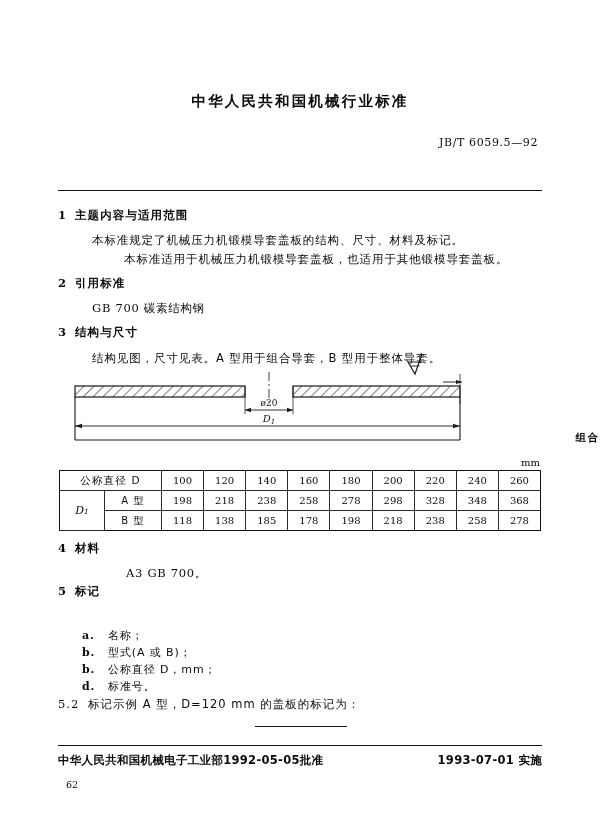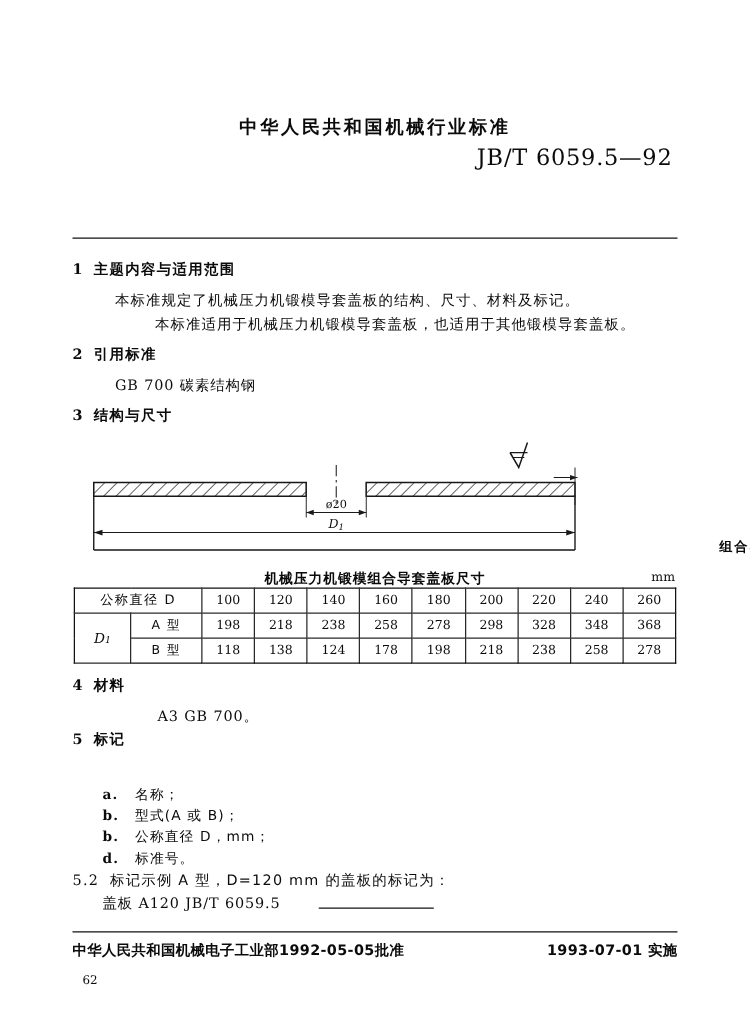--- a/index.html
+++ b/index.html
@@ -28,23 +28,23 @@
     top: 92px;
     left: 0;
     width: 600px;
     text-align: center;
     font-size: 14.5px;
     font-weight: bold;
     letter-spacing: 2.2px;
   }
   .hdr-code {
     position: absolute;
-    top: 116px;
+    top: 136px;
     right: 62px;
-    font-size: 18px;
+    font-size: 11px;
     font-family: "DejaVu Serif", "Liberation Serif", serif;
     letter-spacing: 0.6px;
   }
   .hdr-title {
     position: absolute;
     top: 146px;
     left: 0;
     width: 600px;
     text-align: center;
     font-size: 16.5px;
@@ -239,20 +239,21 @@
   <div class="sec-head" style="top:276px; left:58px;">
     <span class="sec-num">2</span><span>引用标准</span>
   </div>
 
   <div class="para serif-lead" style="top:301px; left:92px;">GB 700   碳素结构钢</div>
 
   <div class="sec-head" style="top:325px; left:58px;">
     <span class="sec-num">3</span><span>结构与尺寸</span>
   </div>
 
+  <div class="para" style="top:351px; left:92px;">结构见图，尺寸见表。A 型用于组合导套，B 型用于整体导套。</div>
 
   <div class="drawing">
     <svg width="484" height="96" viewBox="0 0 484 96">
       <defs>
         <pattern id="hatch" width="7" height="7" patternUnits="userSpaceOnUse" patternTransform="rotate(45)">
           <line x1="0" y1="0" x2="0" y2="7" stroke="#1a1a1a" stroke-width="1.1"></line>
         </pattern>
       </defs>
 
       <rect x="17" y="34" width="170" height="11" fill="url(#hatch)" stroke="#161616" stroke-width="1.2"></rect>
@@ -285,21 +286,20 @@
         <polyline points="352.5,14 361.5,14" fill="none" stroke="#1a1a1a" stroke-width="0.9"></polyline>
       </g>
 
       <text x="211" y="54" font-size="9" text-anchor="middle" font-family="DejaVu Serif, Liberation Serif, serif" fill="#111">ø20</text>
       <text x="211" y="70" font-size="10" text-anchor="middle" font-style="italic" font-family="DejaVu Serif, Liberation Serif, serif" fill="#111">D<tspan font-size="7" dy="2">1</tspan></text>
     </svg>
   </div>
 
   <div class="fig-caption">组合导套盖板</div>
 
-  <div class="tbl-title">机械压力机锻模组合导套盖板尺寸</div>
   <div class="tbl-unit">mm</div>
 
   <table class="dims">
     <tbody>
       <tr>
         <td class="lbl edge-l" colspan="2" style="width:100px;">公称直径 D</td>
         <td>100</td>
         <td>120</td>
         <td>140</td>
         <td>160</td>
@@ -323,21 +323,21 @@
         <td>298</td>
         <td>328</td>
         <td>348</td>
         <td class="edge-r">368</td>
       </tr>
 
       <tr>
         <td class="typ">B 型</td>
         <td>118</td>
         <td>138</td>
-        <td>124</td>
+        <td>185</td>
         <td>178</td>
         <td>198</td>
         <td>218</td>
         <td>238</td>
         <td>258</td>
         <td class="edge-r">278</td>
       </tr>
     </tbody>
   </table>
 
@@ -362,21 +362,20 @@
     <span class="item-key">b.</span><span>公称直径 D，mm；</span>
   </div>
   <div class="item" style="top:679px; left:82px;">
     <span class="item-key">d.</span><span>标准号。</span>
   </div>
 
   <div class="sub-head" style="top:697px; left:58px;">
     <span class="sub-num">5.2</span><span>标记示例   A 型，D=120 mm 的盖板的标记为：</span>
   </div>
 
-  <div class="para serif-lead" style="top:715px; left:82px;">盖板   A120   JB/T 6059.5</div>
 
   <div class="short-rule"></div>
 
   <div class="rule rule-foot"></div>
 
   <div class="foot-left">中华人民共和国机械电子工业部1992-05-05批准</div>
 
   <div class="foot-right">1993-07-01 实施</div>
 
   <div class="pagenum">62</div>

